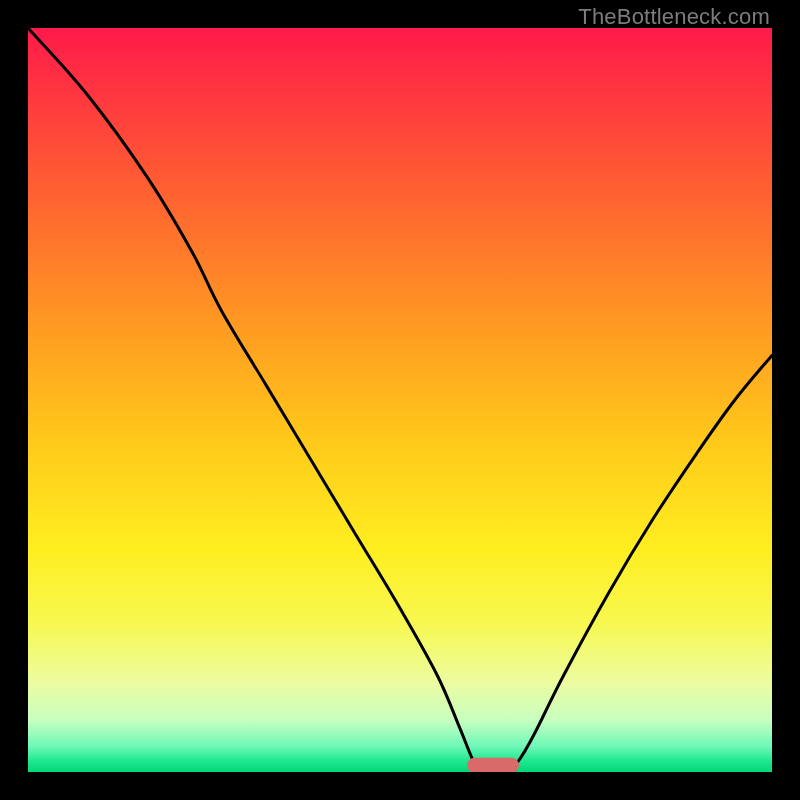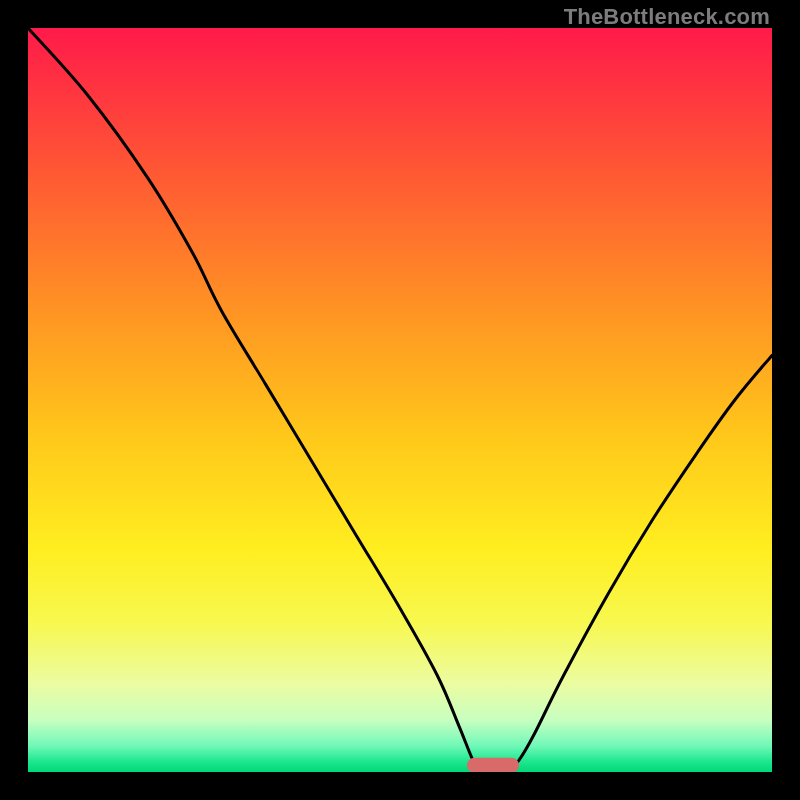--- a/index.html
+++ b/index.html
@@ -22,21 +22,21 @@
     top: 28px;
     width: 744px;
     height: 744px;
     overflow: hidden;
   }
   .watermark {
     position: absolute;
     top: 4px;
     right: 30px;
     font-size: 22px;
-    font-weight: 700;
+    font-weight: 400;
     color: #7c7c7c;
     letter-spacing: 0.2px;
     user-select: none;
   }
   svg {
     display: block;
   }
 </style>
 </head>
 <body>

